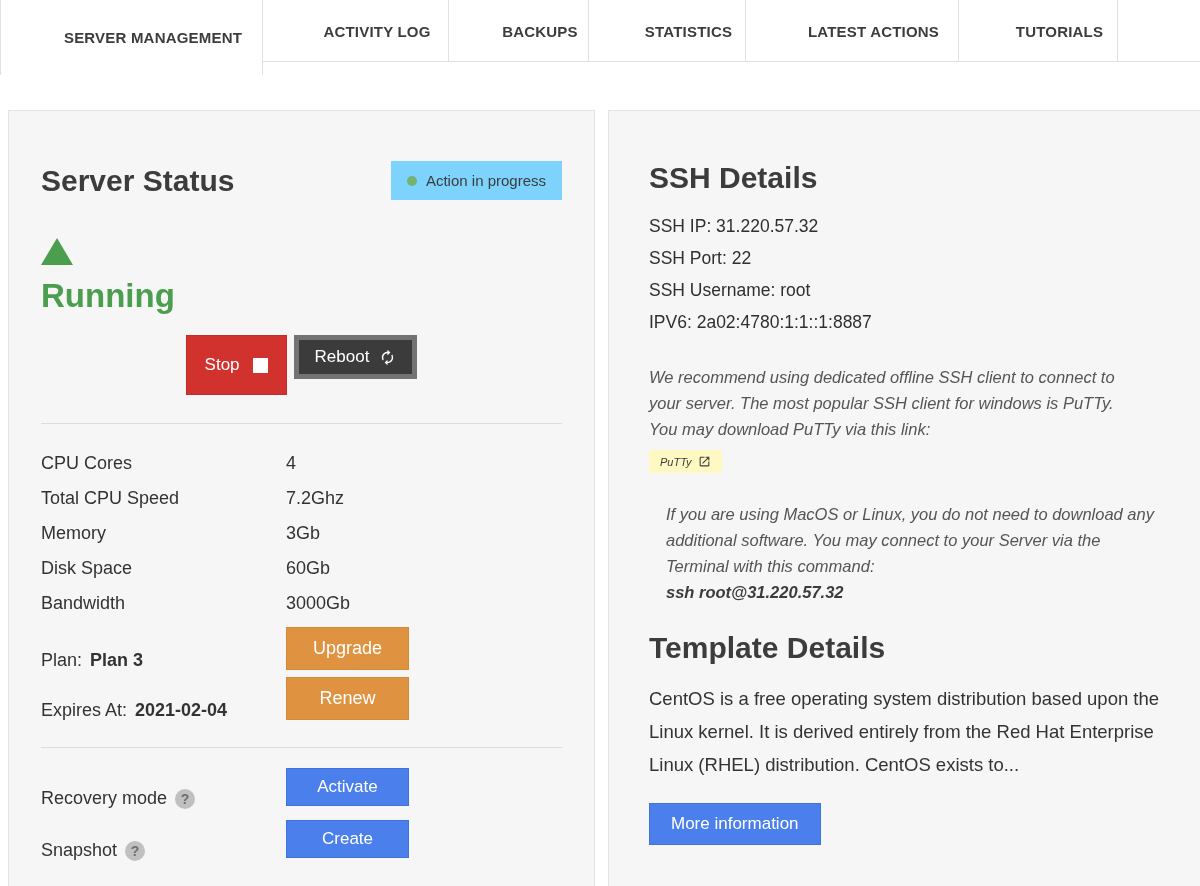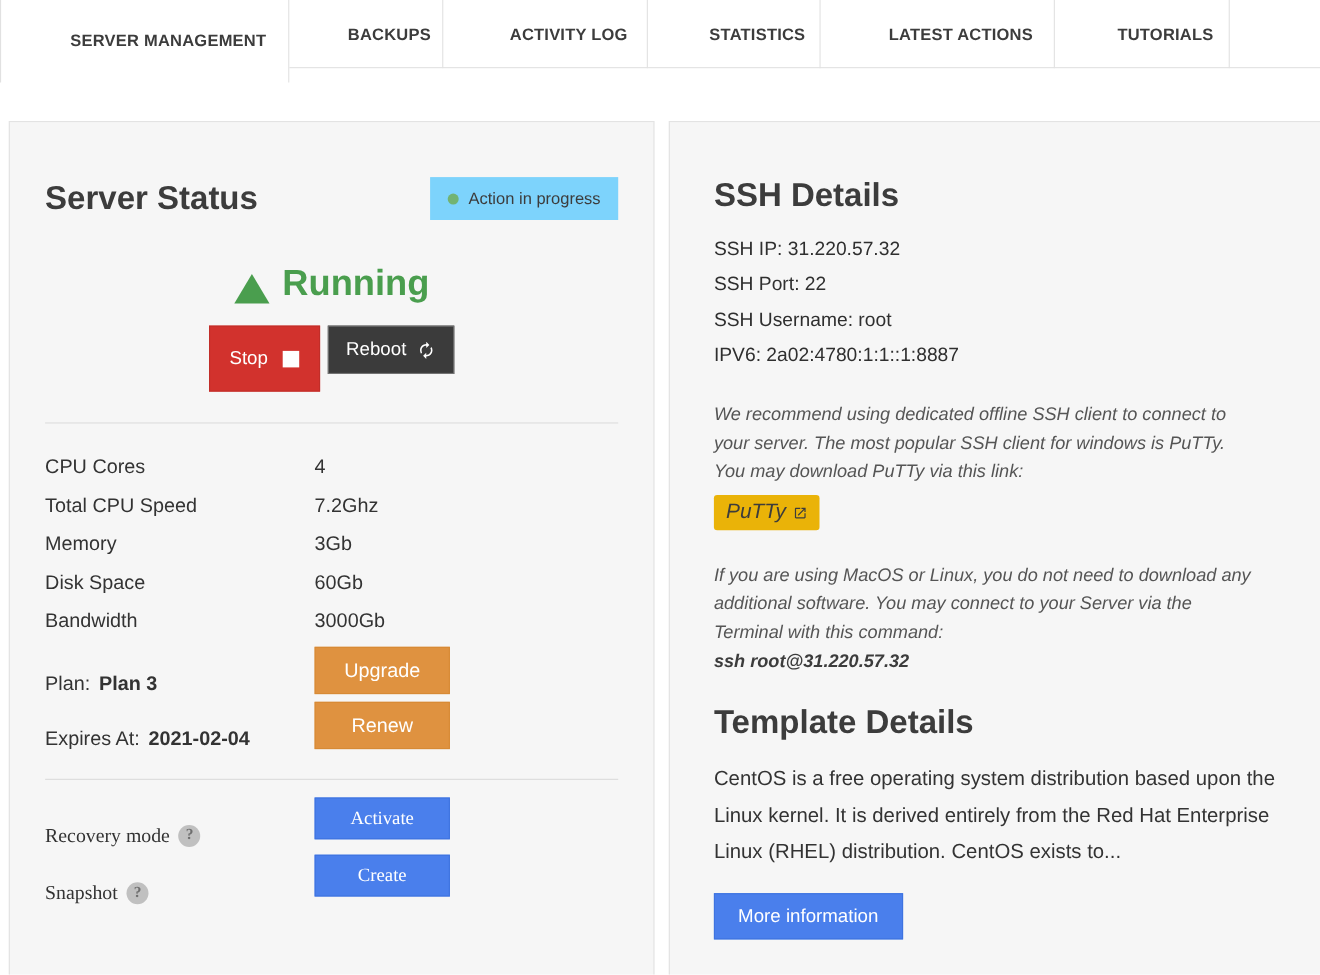--- a/index.html
+++ b/index.html
@@ -37,37 +37,37 @@
   .panel-title { font-size:30px; font-weight:bold; color:#3c3c3c; margin:0; line-height:1.1; }
 
   
   .status-header { display:flex; justify-content:space-between; align-items:center; margin-top:50px; }
   .badge {
     background:#7dd3fc; color:#3c3c3c; font-size:15px; padding:11px 16px;
     display:flex; align-items:center; gap:9px; white-space:nowrap;
   }
   .badge-dot { width:10px; height:10px; border-radius:50%; background:#72b372; flex:none; }
 
-  .status-line { margin-top:38px; display:flex; justify-content:center; align-items:flex-end; gap:12px; }
+  .status-line { margin-top:38px; display:flex; justify-content:center; align-items:flex-start; gap:12px;flex-direction:column; }
   .tri {
     width:0; height:0;
     border-left:16px solid transparent; border-right:16px solid transparent;
     border-bottom:27px solid #4a9e4e;
   }
   .status-text { font-size:33px; font-weight:bold; color:#4a9e4e; }
 
   .action-buttons { margin-top:20px; display:flex; justify-content:center; gap:7px; }
   .btn { font-family:inherit; cursor:pointer; }
   .btn-stop {
     background:#d2322d; color:#fff; border:1px solid #c12e29; font-size:17px;
     padding:0 18px; height:60px; display:flex; align-items:center; gap:13px;
   }
   .stop-square { width:15px; height:15px; background:#ffffff; }
   .btn-reboot {
-    background:#3b3b3b; color:#fff; border:1px solid #737373; font-size:17px;
+    background:#3b3b3b; color:#fff; border:5px solid #737373; font-size:17px;
     padding:0 16px; height:44px; display:flex; align-items:center; gap:10px;
   }
   .btn-reboot svg { width:17px; height:17px; fill:#fff; }
 
   .divider { border:none; border-top:1px solid #dcdcdc; margin:28px 0 0 0; }
 
   .specs { margin-top:22px; }
   .spec-row { display:flex; font-size:18px; color:#333; padding:5px 0; line-height:25px; }
   .spec-label { width:245px; flex:none; }
 
@@ -75,59 +75,59 @@
   .label-cell { width:245px; flex:none; display:flex; align-items:center; gap:8px;margin-top:24px; }
   .bold { font-weight:bold; }
   .btn-orange {
     width:123px; height:43px; background:#df9240; color:#fff;
     border:1px solid #d78a35; font-size:18px;
   }
   .btn-blue {
     width:123px; height:38px; background:#4a7fec; color:#fff;
     border:1px solid #3e73e0; font-size:17px;
   }
-  .toggle-row { display:flex; margin-top:16px; font-size:18px; color:#333;font-family:Liberation Serif, serif; }
+  .toggle-row { display:flex; align-items:center; margin-top:16px; font-size:18px; color:#333; }
   .toggle-row + .toggle-row { margin-top:7px; }
   .help-icon {
     width:20px; height:20px; border-radius:50%; background:#c0c0c0; color:#6e6e6e;
     font-weight:bold; font-size:14px; display:inline-flex; align-items:center; justify-content:center;
     cursor:pointer; flex:none;
   }
   .help-icon::after { content:"?"; }
 
   
   .ssh-lines { margin-top:16px; }
   .ssh-line { font-size:17.5px; color:#2f2f2f; line-height:32px; }
 
   .note {
     margin:26px 0 0 0; font-style:italic; color:#555; font-size:16.5px;
     line-height:26px; max-width:492px;
   }
   .putty-btn {
     margin-top:8px; display:inline-flex; align-items:center; gap:6px;
-    background:#eab308; border:none; border-radius:3px; padding:5px 11px;
-    font-style:italic; font-size:19px; color:#3c3c3c; font-family:inherit; cursor:pointer;
+    background:#fef9c3; border:none; border-radius:3px; padding:5px 11px;
+    font-style:italic; font-size:11px; color:#3c3c3c; font-family:inherit; cursor:pointer;
   }
   .putty-btn svg { width:13px; height:13px; fill:#3c3c3c; }
   .ssh-command { font-weight:bold; font-style:italic; color:#3c3c3c; font-size:16.5px; line-height:26px; }
 
   .template-title { margin-top:26px; }
   .template-desc { margin:18px 0 0 0; font-size:18.5px; color:#333; line-height:33px; max-width:530px; }
   .btn-more {
     margin-top:22px; background:#4a7fec; color:#fff; border:1px solid #3e73e0;
     font-size:17px; padding:10px 21px;
   }
 </style>
 </head>
 <body>
 
 <nav class="tabs">
   <div class="tab active" style="width:263px">SERVER MANAGEMENT</div>
+  <div class="tab" style="width:186px">ACTIVITY LOG</div>
   <div class="tab" style="width:140px">BACKUPS</div>
-  <div class="tab" style="width:186px">ACTIVITY LOG</div>
   <div class="tab" style="width:157px">STATISTICS</div>
   <div class="tab" style="width:213px">LATEST ACTIONS</div>
   <div class="tab" style="width:159px">TUTORIALS</div>
 </nav>
 
 <section class="panel panel-left">
 
   <div class="status-header">
     <h1 class="panel-title">Server Status</h1>
     <div class="badge">
@@ -228,21 +228,21 @@
 
   <p class="note">We recommend using dedicated offline SSH client to connect to your server. The most popular SSH client for windows is PuTTy. You may download PuTTy via this link:</p>
 
   <button class="putty-btn">
     <span>PuTTy</span>
     <svg viewBox="0 0 24 24">
         <path d="M19 19H5V5h7V3H5c-1.11 0-2 .9-2 2v14c0 1.1.89 2 2 2h14c1.1 0 2-.9 2-2v-7h-2v7zM14 3v2h3.59l-9.83 9.83 1.41 1.41L19 6.41V10h2V3h-7z"></path>
       </svg>
   </button>
 
-  <p class="note" style="margin-top:28px;">
+  <p class="note" style="margin-top:28px;margin-left:17px;">
     <span>If you are using MacOS or Linux, you do not need to download any additional software. You may connect to your Server via the Terminal with this command:</span><br>
     <span class="ssh-command">ssh root@31.220.57.32</span>
   </p>
 
   <h1 class="panel-title template-title">Template Details</h1>
 
   <p class="template-desc">CentOS is a free operating system distribution based upon the Linux kernel. It is derived entirely from the Red Hat Enterprise Linux (RHEL) distribution. CentOS exists to...</p>
 
   <button class="btn btn-more">More information</button>
 

